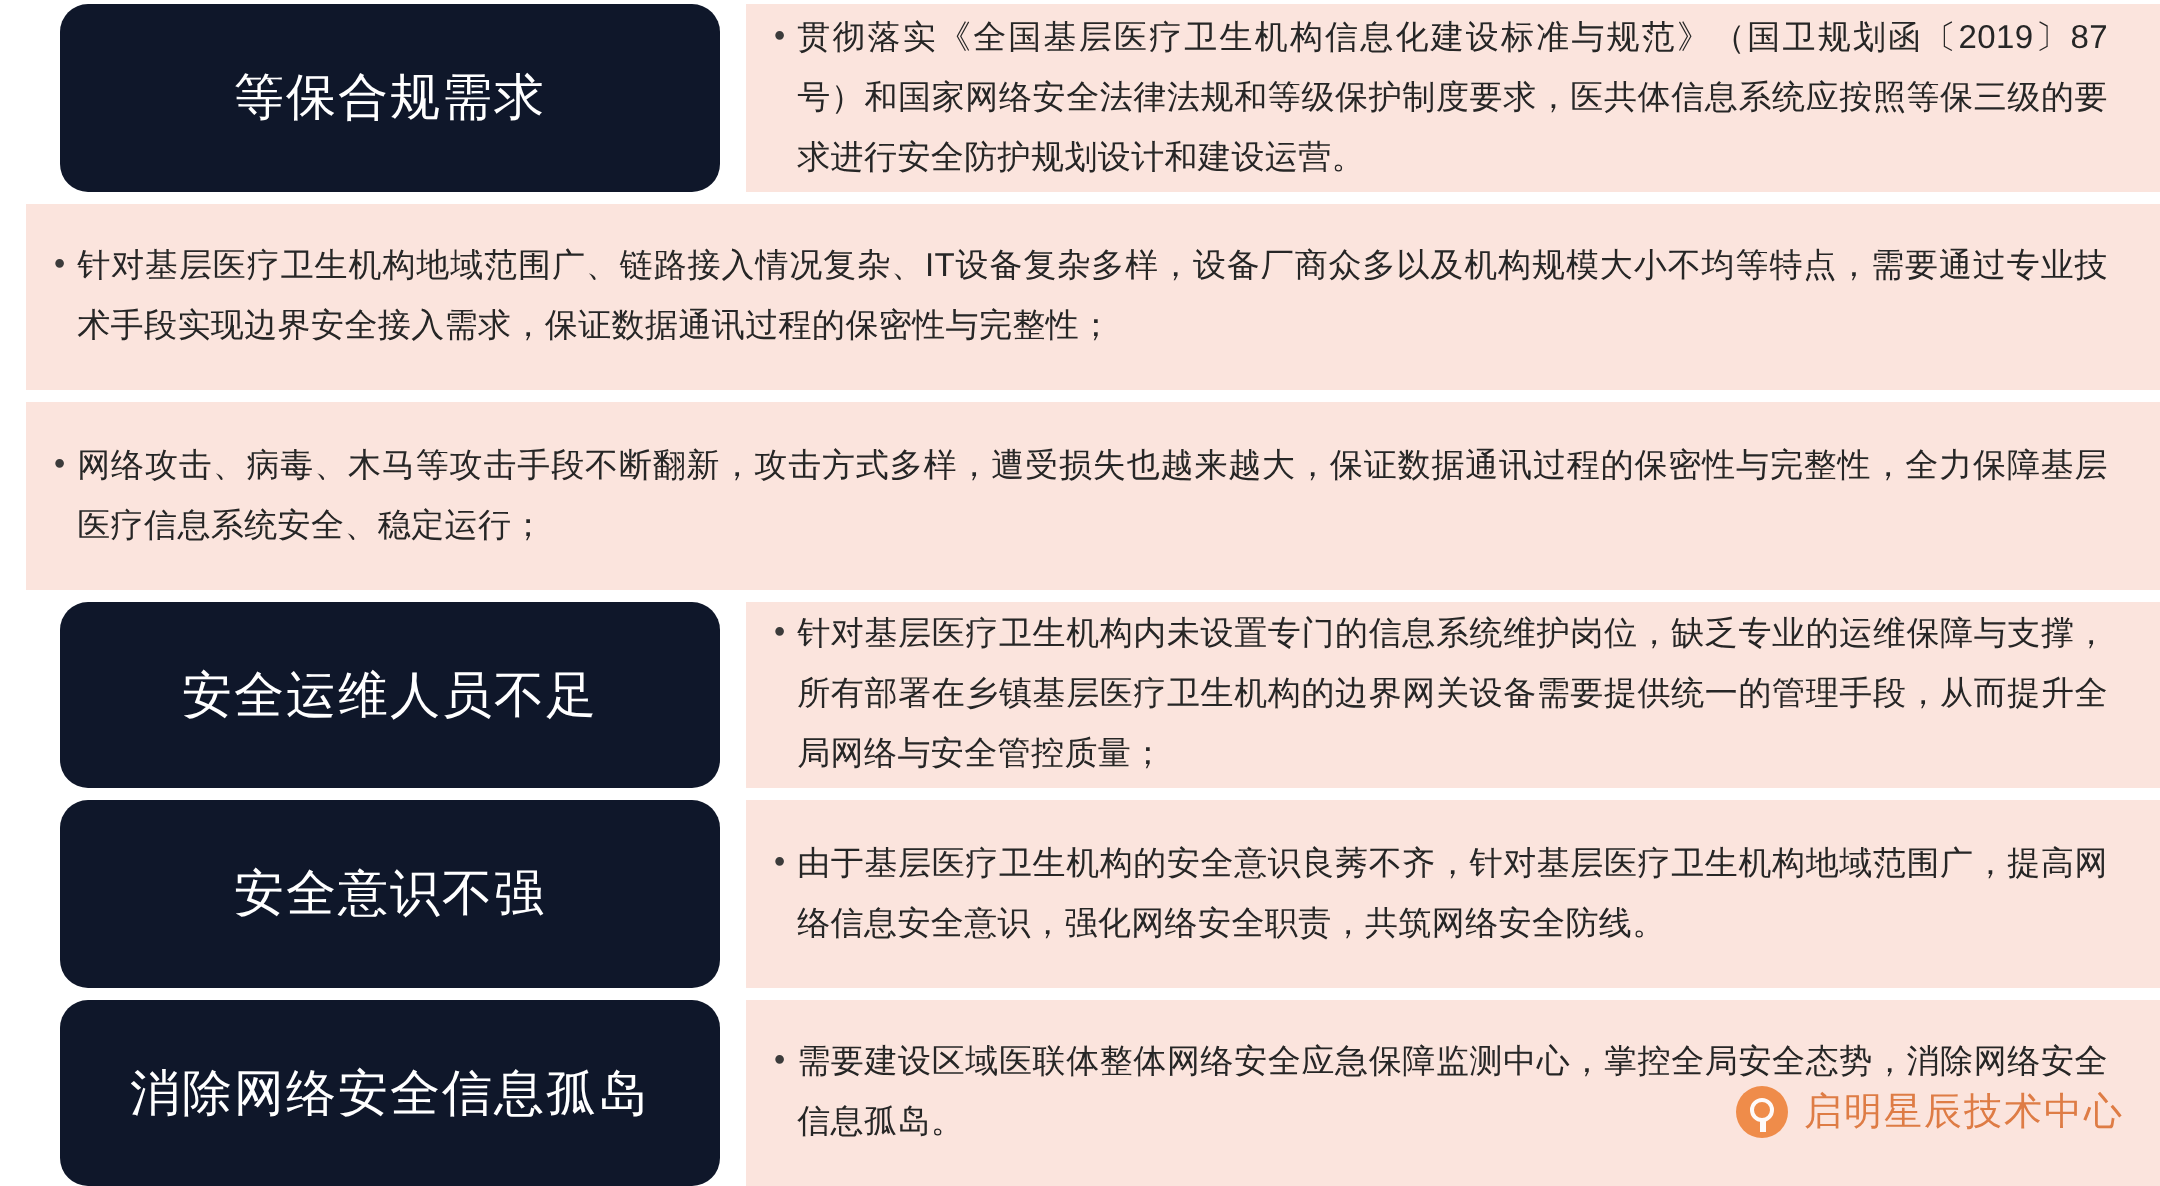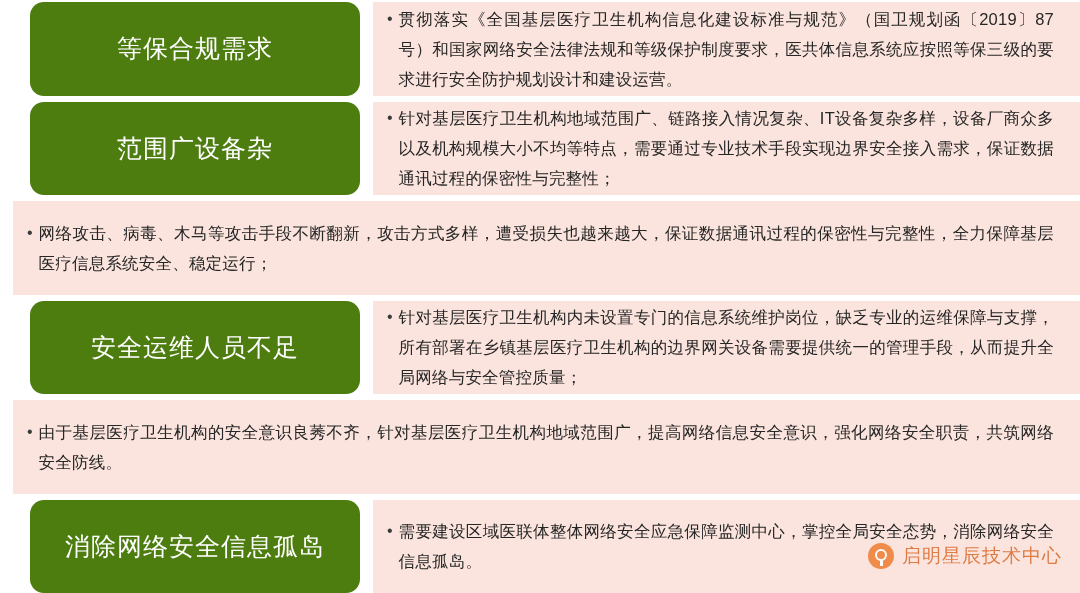--- a/index.html
+++ b/index.html
@@ -26,21 +26,21 @@
   }
   .row {
     display: flex;
     align-items: stretch;
     flex: 1 1 0;
     min-height: 0;
   }
   .label-cell {
     flex: 0 0 330px;
     margin-left: 30px;
-    background: #4d7c0f;
+    background: #0f172a;
     border-radius: 14px;
     display: flex;
     align-items: center;
     justify-content: center;
     color: #ffffff;
     font-size: 25px;
     letter-spacing: 1px;
     text-align: center;
     box-sizing: border-box;
     padding: 4px 8px;
@@ -133,23 +133,20 @@
     </div>
     <div class="desc-cell">
       <div class="bullet-wrap">
         <span class="bullet">•</span>
         <span class="desc-text">贯彻落实《全国基层医疗卫生机构信息化建设标准与规范》（国卫规划函〔2019〕87号）和国家网络安全法律法规和等级保护制度要求，医共体信息系统应按照等保三级的要求进行安全防护规划设计和建设运营。</span>
       </div>
     </div>
   </div>
 
   <div class="row">
-    <div class="label-cell">
-      <span>范围广设备杂</span>
-    </div>
     <div class="desc-cell">
       <div class="bullet-wrap">
         <span class="bullet">•</span>
         <span class="desc-text">针对基层医疗卫生机构地域范围广、链路接入情况复杂、IT设备复杂多样，设备厂商众多以及机构规模大小不均等特点，需要通过专业技术手段实现边界安全接入需求，保证数据通讯过程的保密性与完整性；</span>
       </div>
     </div>
   </div>
 
   <div class="row">
     <div class="desc-cell">
@@ -166,20 +163,23 @@
     </div>
     <div class="desc-cell">
       <div class="bullet-wrap">
         <span class="bullet">•</span>
         <span class="desc-text">针对基层医疗卫生机构内未设置专门的信息系统维护岗位，缺乏专业的运维保障与支撑，所有部署在乡镇基层医疗卫生机构的边界网关设备需要提供统一的管理手段，从而提升全局网络与安全管控质量；</span>
       </div>
     </div>
   </div>
 
   <div class="row">
+    <div class="label-cell">
+      <span>安全意识不强</span>
+    </div>
     <div class="desc-cell">
       <div class="bullet-wrap">
         <span class="bullet">•</span>
         <span class="desc-text">由于基层医疗卫生机构的安全意识良莠不齐，针对基层医疗卫生机构地域范围广，提高网络信息安全意识，强化网络安全职责，共筑网络安全防线。</span>
       </div>
     </div>
   </div>
 
   <div class="row">
     <div class="label-cell">

